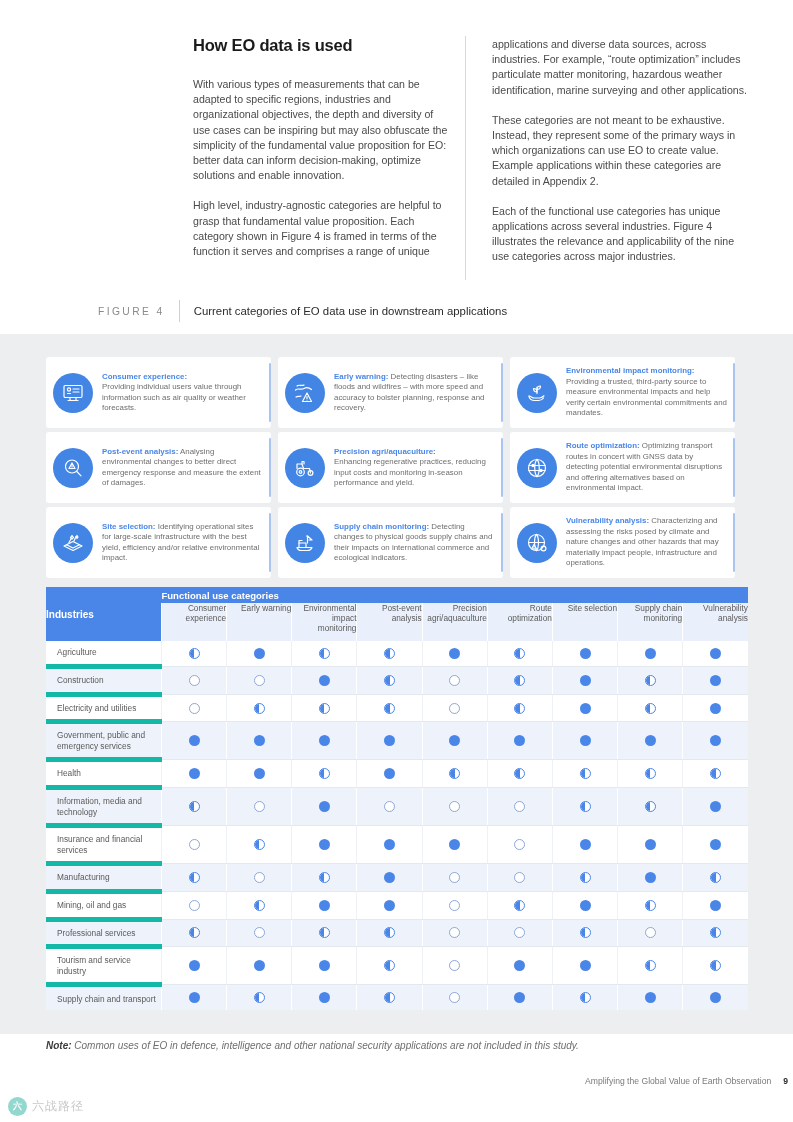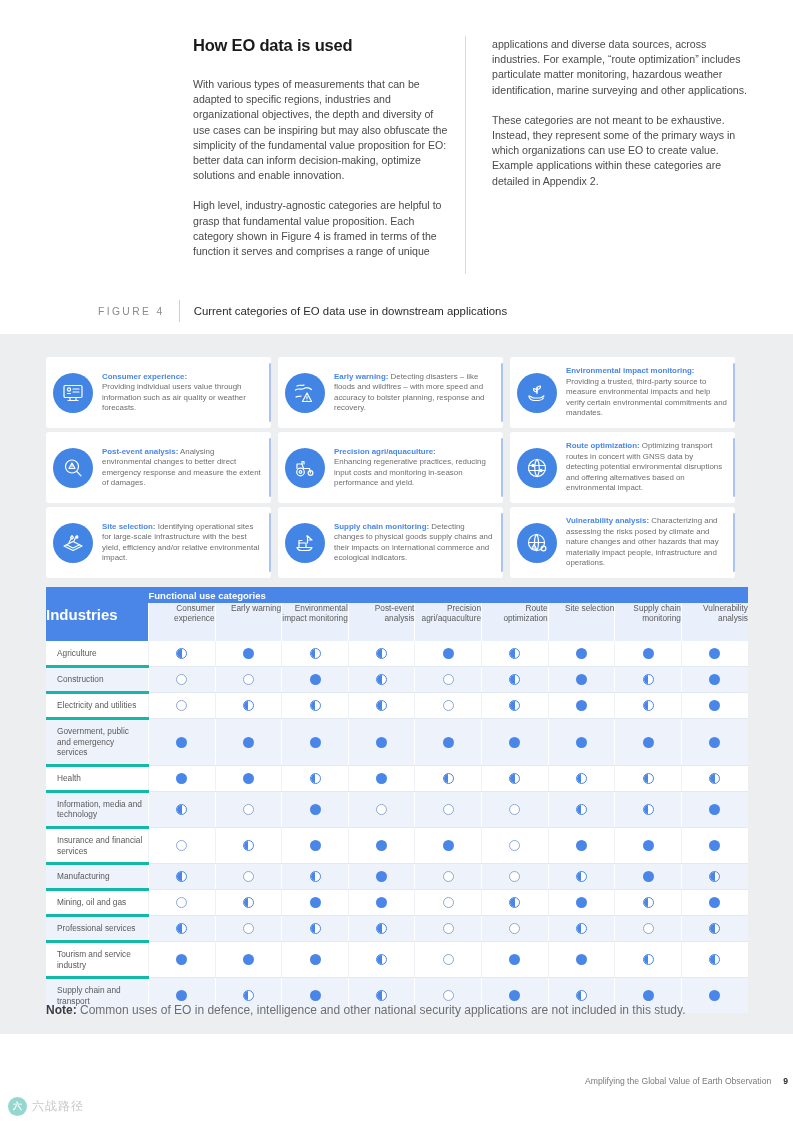--- a/index.html
+++ b/index.html
@@ -71,38 +71,38 @@
   .ctext .hdr-block{color:#4a86e8;font-weight:bold;display:block;}
 
   
   .tbl{
     position:absolute;left:46px;top:587px;width:702px;
     border-collapse:collapse;table-layout:fixed;
     font-size:8.3px;
   }
   .tbl th,.tbl td{padding:0;margin:0;}
   .th-ind{
-    background:#4a86e8;color:#ffffff;font-weight:bold;font-size:15px;
+    background:#4a86e8;color:#ffffff;font-weight:bold;font-size:10px;
     text-align:left;padding-left:11px;vertical-align:middle;
-    width:102px;
+    width:115px;
   }
   .th-group{
     background:#4a86e8;color:#ffffff;font-weight:bold;font-size:9.5px;
     text-align:left;padding:5px 0 5px 10px;height:16px;
   }
   .th-cat{
     background:#eaf0fb;color:#5a5a5a;font-weight:normal;
     text-align:right;padding:6px 5px 8px 8px;vertical-align:top;
     line-height:10.2px;height:38px;
     border-left:1px solid #ffffff;
   }
   .tbl td.ind{
     color:#5a5a5a;padding:6px 4px 6px 11px;line-height:10.6px;
     vertical-align:middle;background:#ffffff;
-    border-bottom:3px solid #14b8a6;
+    border-bottom:5px solid #14b8a6;
   }
   .tbl tr.alt td.ind{background:#eef2fa;}
   .tbl td.cell{
     text-align:center;vertical-align:middle;background:#ffffff;
     border-left:1px solid #eef1f6;border-bottom:1px solid #e4e8ef;
     height:25px;
   }
   .tbl tr.alt td.cell{background:#eef2fa;border-left:1px solid #ffffff;}
   .tbl tr:last-child td{border-bottom:none;}
 
@@ -118,22 +118,22 @@
   .legend{
     position:absolute;left:145px;top:1000px;width:500px;height:23px;
     background:#ffffff;border-radius:12px;
     display:flex;align-items:center;justify-content:center;gap:16px;
     font-size:8.6px;color:#555555;
   }
   .legend .li{display:flex;align-items:center;gap:6px;}
 
   
   .note{
-    position:absolute;left:46px;top:1004px;width:700px;
-    font-size:12px;color:#6e6e6e;line-height:12px;
+    position:absolute;left:46px;top:1040px;width:700px;
+    font-size:10px;color:#6e6e6e;line-height:12px;font-style:italic;
   }
   .note b{color:#3c3c3c;}
   .footer{
     position:absolute;right:46px;top:1076px;
     font-size:8.6px;color:#7a7a7a;
   }
   .footer .pg{color:#2b2b2b;font-weight:bold;margin-left:12px;}
 
   
   .wm{
@@ -154,20 +154,21 @@
 
   <div class="intro">
     <div class="intro-col left">
       <div class="heading">How EO data is used</div>
       <p class="para">With various types of measurements that can be adapted to specific regions, industries and organizational objectives, the depth and diversity of use cases can be inspiring but may also obfuscate the simplicity of the fundamental value proposition for EO: better data can inform decision-making, optimize solutions and enable innovation.</p>
       <p class="para">High level, industry-agnostic categories are helpful to grasp that fundamental value proposition. Each category shown in Figure 4 is framed in terms of the function it serves and comprises a range of unique</p>
     </div>
     <div class="intro-col right">
       <p class="para">applications and diverse data sources, across industries. For example, “route optimization” includes particulate matter monitoring, hazardous weather identification, marine surveying and other applications.</p>
       <p class="para">These categories are not meant to be exhaustive. Instead, they represent some of the primary ways in which organizations can use EO to create value. Example applications within these categories are detailed in Appendix 2.</p>
+      <p class="para">Each of the functional use categories has unique applications across several industries. Figure 4 illustrates the relevance and applicability of the nine use categories across major industries.</p>
     </div>
   </div>
 
   <div class="figcap">
     <span class="lbl">FIGURE 4</span>
     <span class="sep"></span>
     <span class="title">Current categories of EO data use in downstream applications</span>
   </div>
 
   <div class="panel"></div>

